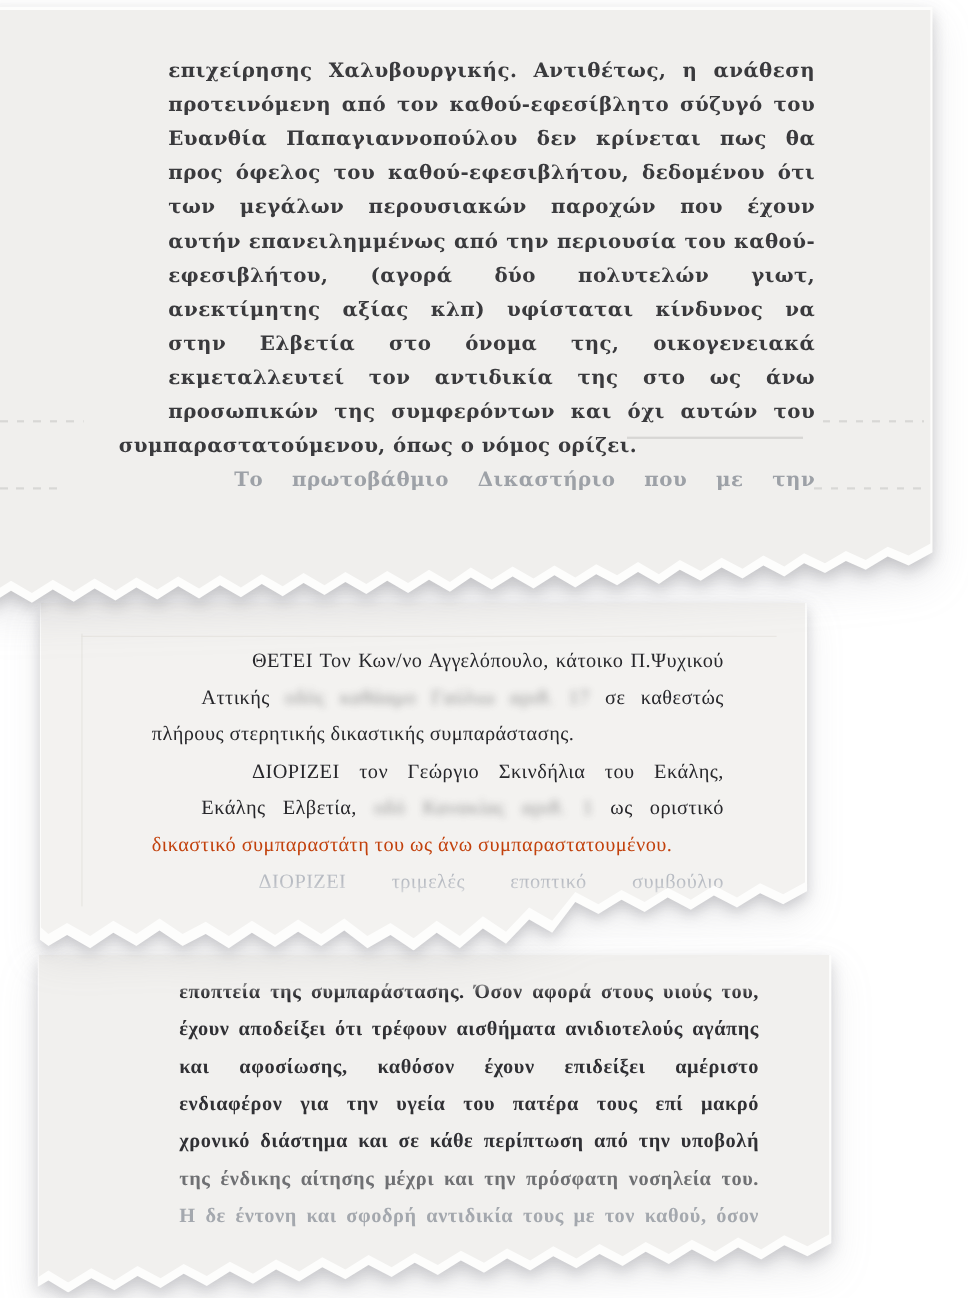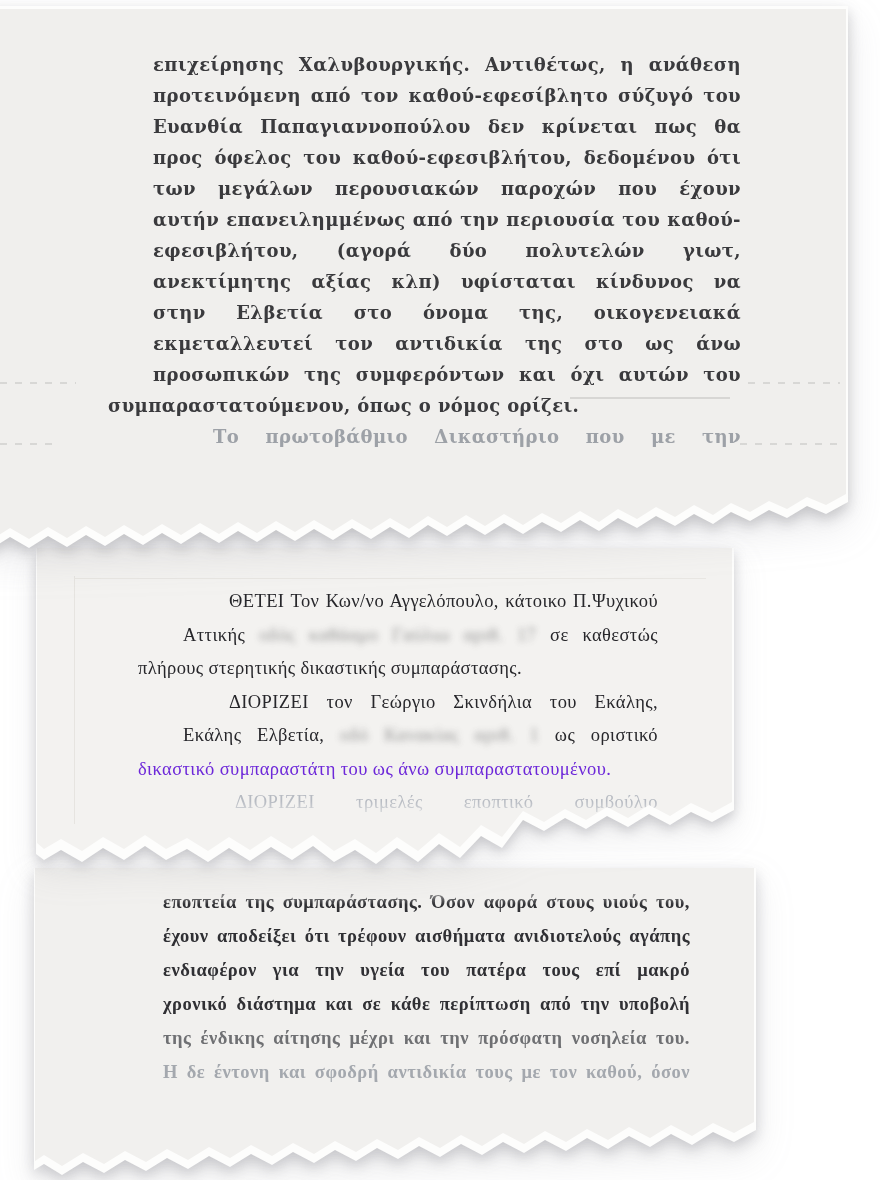--- a/index.html
+++ b/index.html
@@ -90,32 +90,33 @@
     <div class="tear-white"></div>
     <div class="tear-paper" style="background: rgb(243, 242, 240);">
       <div class="copyline-v"></div>
       <div class="copyline-h"></div>
       <div class="textblock">
           <div class="line j" style="color: rgb(39, 39, 43); text-indent: 46px;"><span>ΘΕΤΕΙ Τον Κων/νο Αγγελόπουλο, κάτοικο Π.Ψυχικού</span></div>
           <div class="line j" style="color: rgb(39, 39, 43);"><span>Αττικής </span><span class="blur">οδός καθάαμο Γαύλιω αριθ. 17</span><span> σε καθεστώς</span></div>
           <div class="line left" style="color: rgb(39, 39, 43);"><span>πλήρους στερητικής δικαστικής συμπαράστασης.</span></div>
           <div class="line j" style="color: rgb(39, 39, 43); text-indent: 46px;"><span>ΔΙΟΡΙΖΕΙ τον Γεώργιο Σκινδήλια του Εκάλης, κάτοικο</span></div>
           <div class="line j" style="color: rgb(39, 39, 43);"><span>Εκάλης Ελβετία, </span><span class="blur">οδό Κανακίας αριθ. 1</span><span> ως οριστικό</span></div>
-          <div class="line left" style="color: #6d28d9;"><span>δικαστικό συμπαραστάτη του ως άνω συμπαραστατουμένου.</span></div>
+          <div class="line left" style="color: #c2410c;"><span>δικαστικό συμπαραστάτη του ως άνω συμπαραστατουμένου.</span></div>
           <div class="line j cut-bottom" style="color: rgb(183, 187, 194); text-indent: 52px;"><span>ΔΙΟΡΙΖΕΙ τριμελές εποπτικό συμβούλιο</span></div>
         </div>
     </div>
   </section>
 
   <section class="frag frag3">
     <div class="tear-white"></div>
     <div class="tear-paper" style="background: rgb(241, 240, 238);">
       <div class="textblock">
           <div class="line j cut-top" style="color: rgb(48, 48, 52);"><span>εποπτεία της συμπαράστασης. Όσον αφορά στους υιούς του,</span></div>
           <div class="line j" style="color: rgb(48, 48, 52);"><span>έχουν αποδείξει ότι τρέφουν αισθήματα ανιδιοτελούς αγάπης</span></div>
+          <div class="line j" style="color: rgb(48, 48, 52);"><span>και αφοσίωσης, καθόσον έχουν επιδείξει αμέριστο</span></div>
           <div class="line j" style="color: rgb(48, 48, 52);"><span>ενδιαφέρον για την υγεία του πατέρα τους επί μακρό</span></div>
           <div class="line j" style="color: rgb(48, 48, 52);"><span>χρονικό διάστημα και σε κάθε περίπτωση από την υποβολή</span></div>
           <div class="line j" style="color: rgb(111, 112, 115);"><span>της ένδικης αίτησης μέχρι και την πρόσφατη νοσηλεία του.</span></div>
           <div class="line j" style="color: rgb(164, 168, 174);"><span>Η δε έντονη και σφοδρή αντιδικία τους με τον καθού, όσον</span></div>
         </div>
     </div>
   </section>
 
 </div>
 

